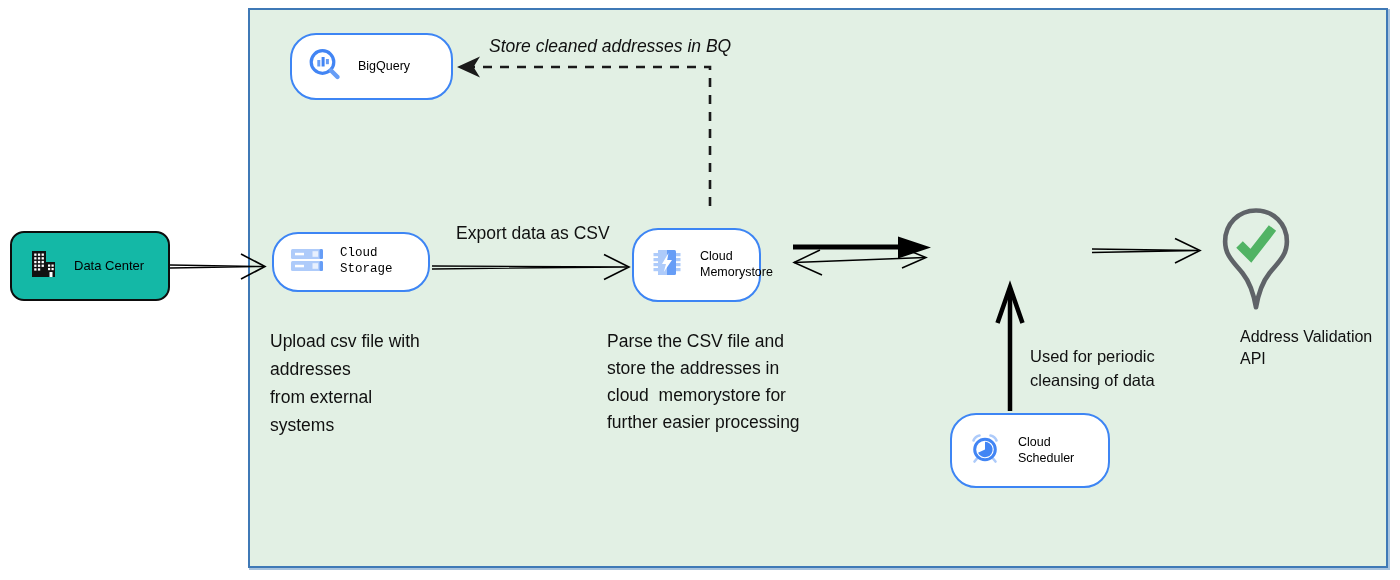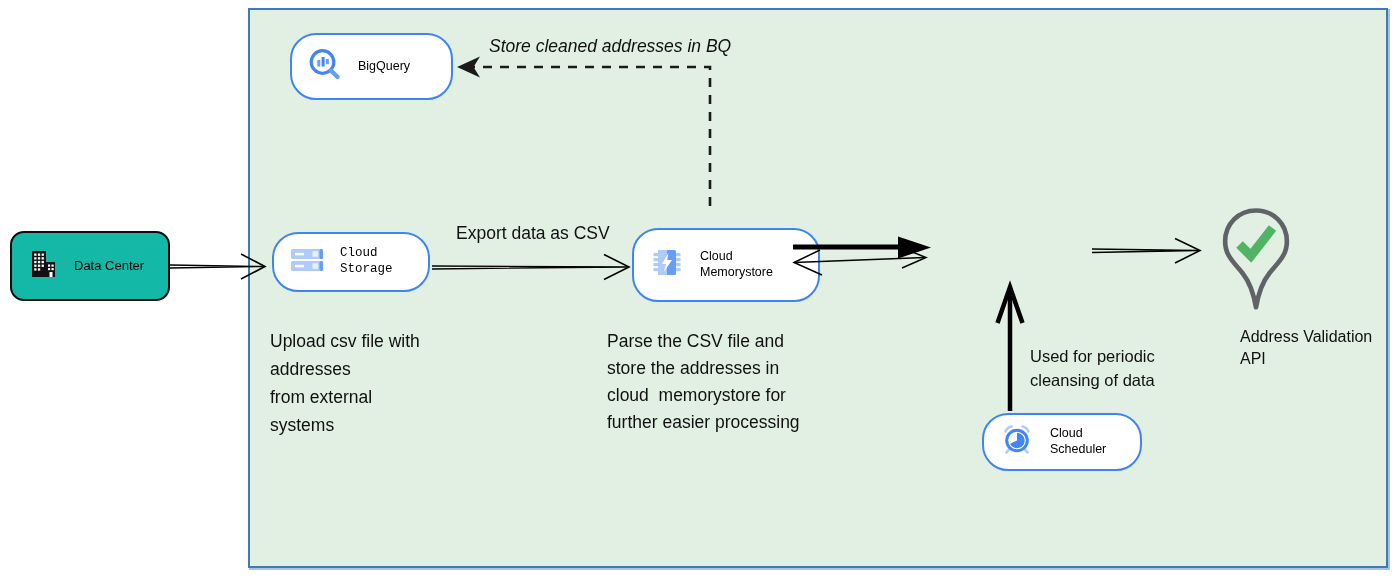--- a/index.html
+++ b/index.html
@@ -135,21 +135,21 @@
         <rect x="23.5" y="7.2" width="5.6" height="5.6" fill="#e8f0fe"></rect>
         <rect x="2" y="17" width="32" height="10" rx="1.5" fill="#aecbfa"></rect>
         <rect x="30.5" y="17" width="3.5" height="10" rx="1.5" fill="#669df6"></rect>
         <rect x="6" y="20.8" width="9" height="2.5" fill="#ffffff"></rect>
         <rect x="23.5" y="19.2" width="5.6" height="5.6" fill="#e8f0fe"></rect>
       </svg>
     </span>
     <span class="label">Cloud Storage</span>
   </div>
 
-  <div class="node" style="left:632px;top:228px;width:188px;height:74px;">
+  <div class="node" style="left:632px;top:228px;width:129px;height:74px;">
     <span>
       <svg width="36" height="36" viewBox="0 0 36 36">
         <g fill="#aecbfa">
           <rect x="4.5" y="8" width="4.5" height="3.2"></rect>
             <rect x="4.5" y="13" width="4.5" height="3.2"></rect>
           <rect x="4.5" y="18" width="4.5" height="3.2"></rect>
             <rect x="4.5" y="23" width="4.5" height="3.2"></rect>
           <rect x="27" y="8" width="4.5" height="3.2"></rect>
             <rect x="27" y="13" width="4.5" height="3.2"></rect>
           <rect x="27" y="18" width="4.5" height="3.2"></rect>
@@ -157,21 +157,21 @@
         </g>
         <rect x="9" y="5" width="18" height="25" rx="1.5" fill="#669df6"></rect>
         <path d="M9,6.5 a1.5,1.5 0 0 1 1.5,-1.5 h7.5 v25 h-7.5 a1.5,1.5 0 0 1 -1.5,-1.5 z" fill="#aecbfa"></path>
         <polygon points="19.5,8 13,19 17,19 14.8,27 23,15 18.2,15" fill="#ffffff"></polygon>
       </svg>
     </span>
     <span class="label lbl-narrow">Cloud Memorystore</span>
   </div>
 
 
-  <div class="node" style="left:982px;top:413px;width:160px;height:58px;">
+  <div class="node" style="left:950px;top:413px;width:160px;height:75px;">
     <span>
       <svg width="36" height="36" viewBox="0 0 36 36">
         <path d="M6.5,9.5 A8,8 0 0 1 12.5,4.5" stroke="#aecbfa" stroke-width="2.6" fill="none" stroke-linecap="round"></path>
         <path d="M29.5,9.5 A8,8 0 0 0 23.5,4.5" stroke="#aecbfa" stroke-width="2.6" fill="none" stroke-linecap="round"></path>
         <line x1="10" y1="27.5" x2="7.5" y2="30.5" stroke="#aecbfa" stroke-width="2.6" stroke-linecap="round"></line>
         <line x1="26" y1="27.5" x2="28.5" y2="30.5" stroke="#aecbfa" stroke-width="2.6" stroke-linecap="round"></line>
         <circle cx="18" cy="18.5" r="10.3" fill="#fff" stroke="#4285f4" stroke-width="3"></circle>
         <path d="M18,18.5 L18,10.8 A7.7,7.7 0 1 1 11,21.8 Z" fill="#4285f4"></path>
       </svg>
     </span>

